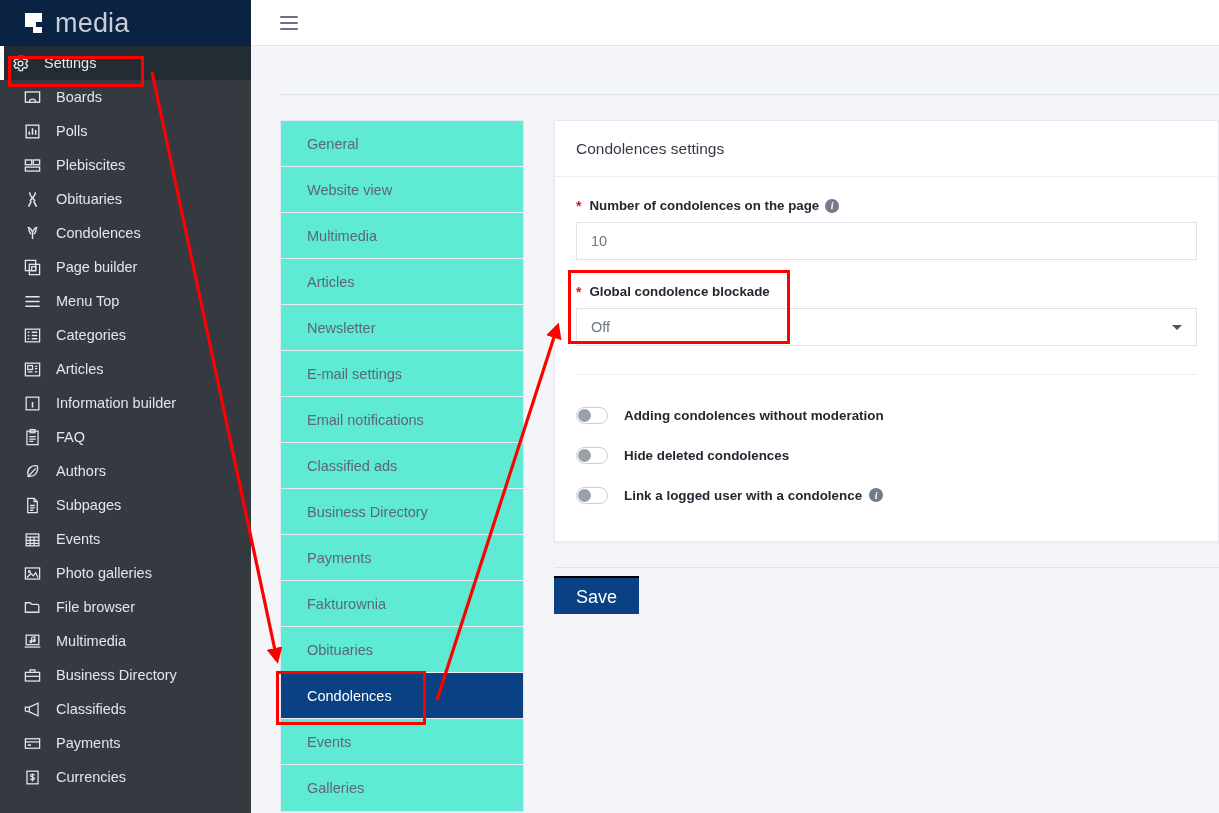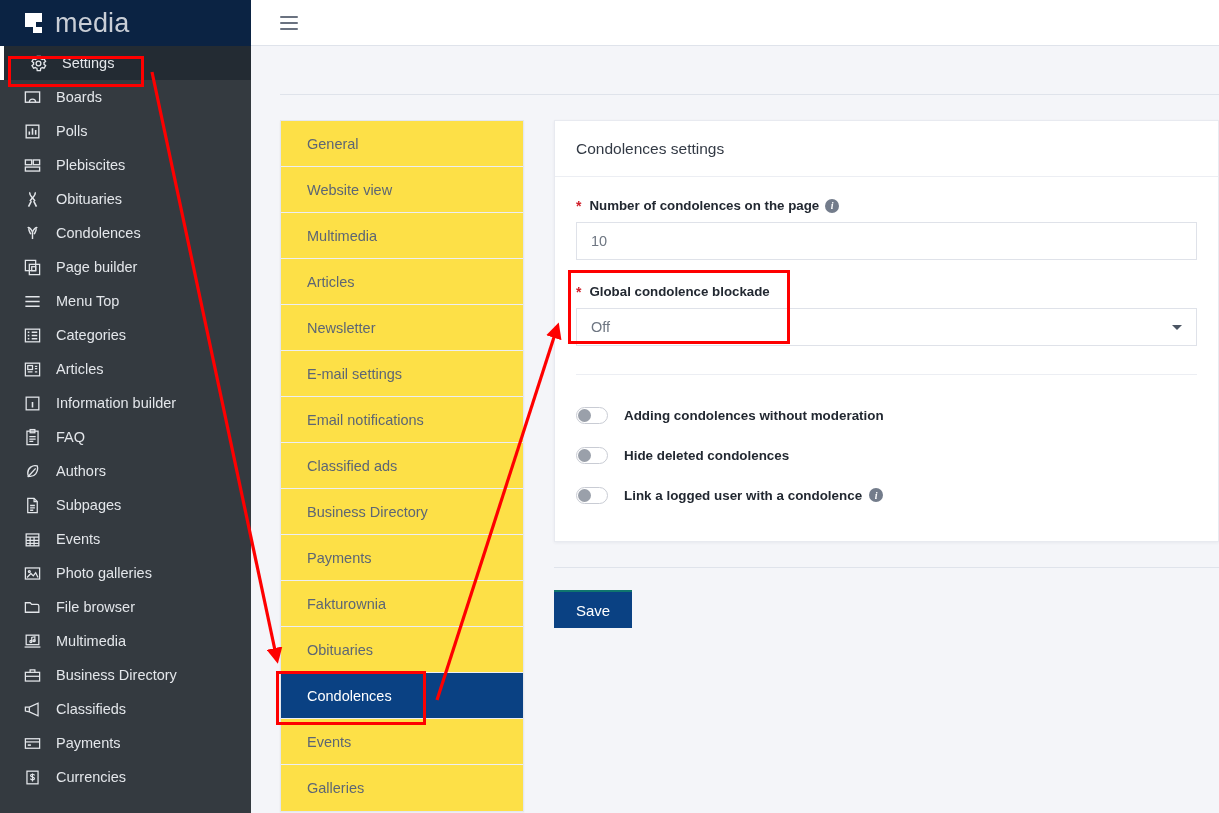--- a/index.html
+++ b/index.html
@@ -55,21 +55,21 @@
   }
   .nav-item .ico {
     width: 20px; height: 20px;
     display: flex; align-items: center; justify-content: center;
     flex: 0 0 20px;
   }
   .nav-item .ico svg { display:block; }
   .nav-item.active {
     background: #232b33;
     border-left: 4px solid #ffffff;
-    padding-left: 24px;
+    padding-left: 6px;
   }
 
   
   .right {
     flex: 1 1 auto;
     height: 813px;
     display: flex;
     flex-direction: column;
     background: #f4f5f9;
     min-width: 0;
@@ -108,21 +108,21 @@
     display: flex;
     gap: 30px;
     margin-top: 25px;
     align-items: flex-start;
   }
 
   
   .tablist {
     width: 244px;
     flex: 0 0 244px;
-    background: #fde047;
+    background: #5eead4;
     border: 1px solid #e4e7ee;
     box-shadow: 0 1px 2px rgba(20,30,60,.05);
   }
   .tab {
     height: 46px;
     display: flex;
     align-items: center;
     padding-left: 26px;
     font-size: 14.5px;
     color: #5d6674;
@@ -236,31 +236,31 @@
     font-size: 13.4px;
     font-weight: bold;
     color: #222831;
     display: flex; align-items: center; gap: 7px;
     white-space: nowrap;
   }
 
   .below-panel { margin-top: 25px; }
   .hr-save { height: 1px; background: #dfe3eb; }
   .btn-save {
-    margin-top: 22px;
+    margin-top: 8px;
     background: #0a4183;
     color: #fff;
     border: none;
-    font-size: 15px;
+    font-size: 18px;
     padding: 0 22px;
     height: 38px;
     line-height: 38px;
     cursor: pointer;
     font-family: "Liberation Sans", sans-serif;
-    border-top: 2px solid #0f766e;
+    border-top: 2px solid #000000;
   }
 
   
   .overlay {
     position: absolute;
     left: 0; top: 0;
     width: 1219px; height: 813px;
     pointer-events: none;
     z-index: 50;
   }

